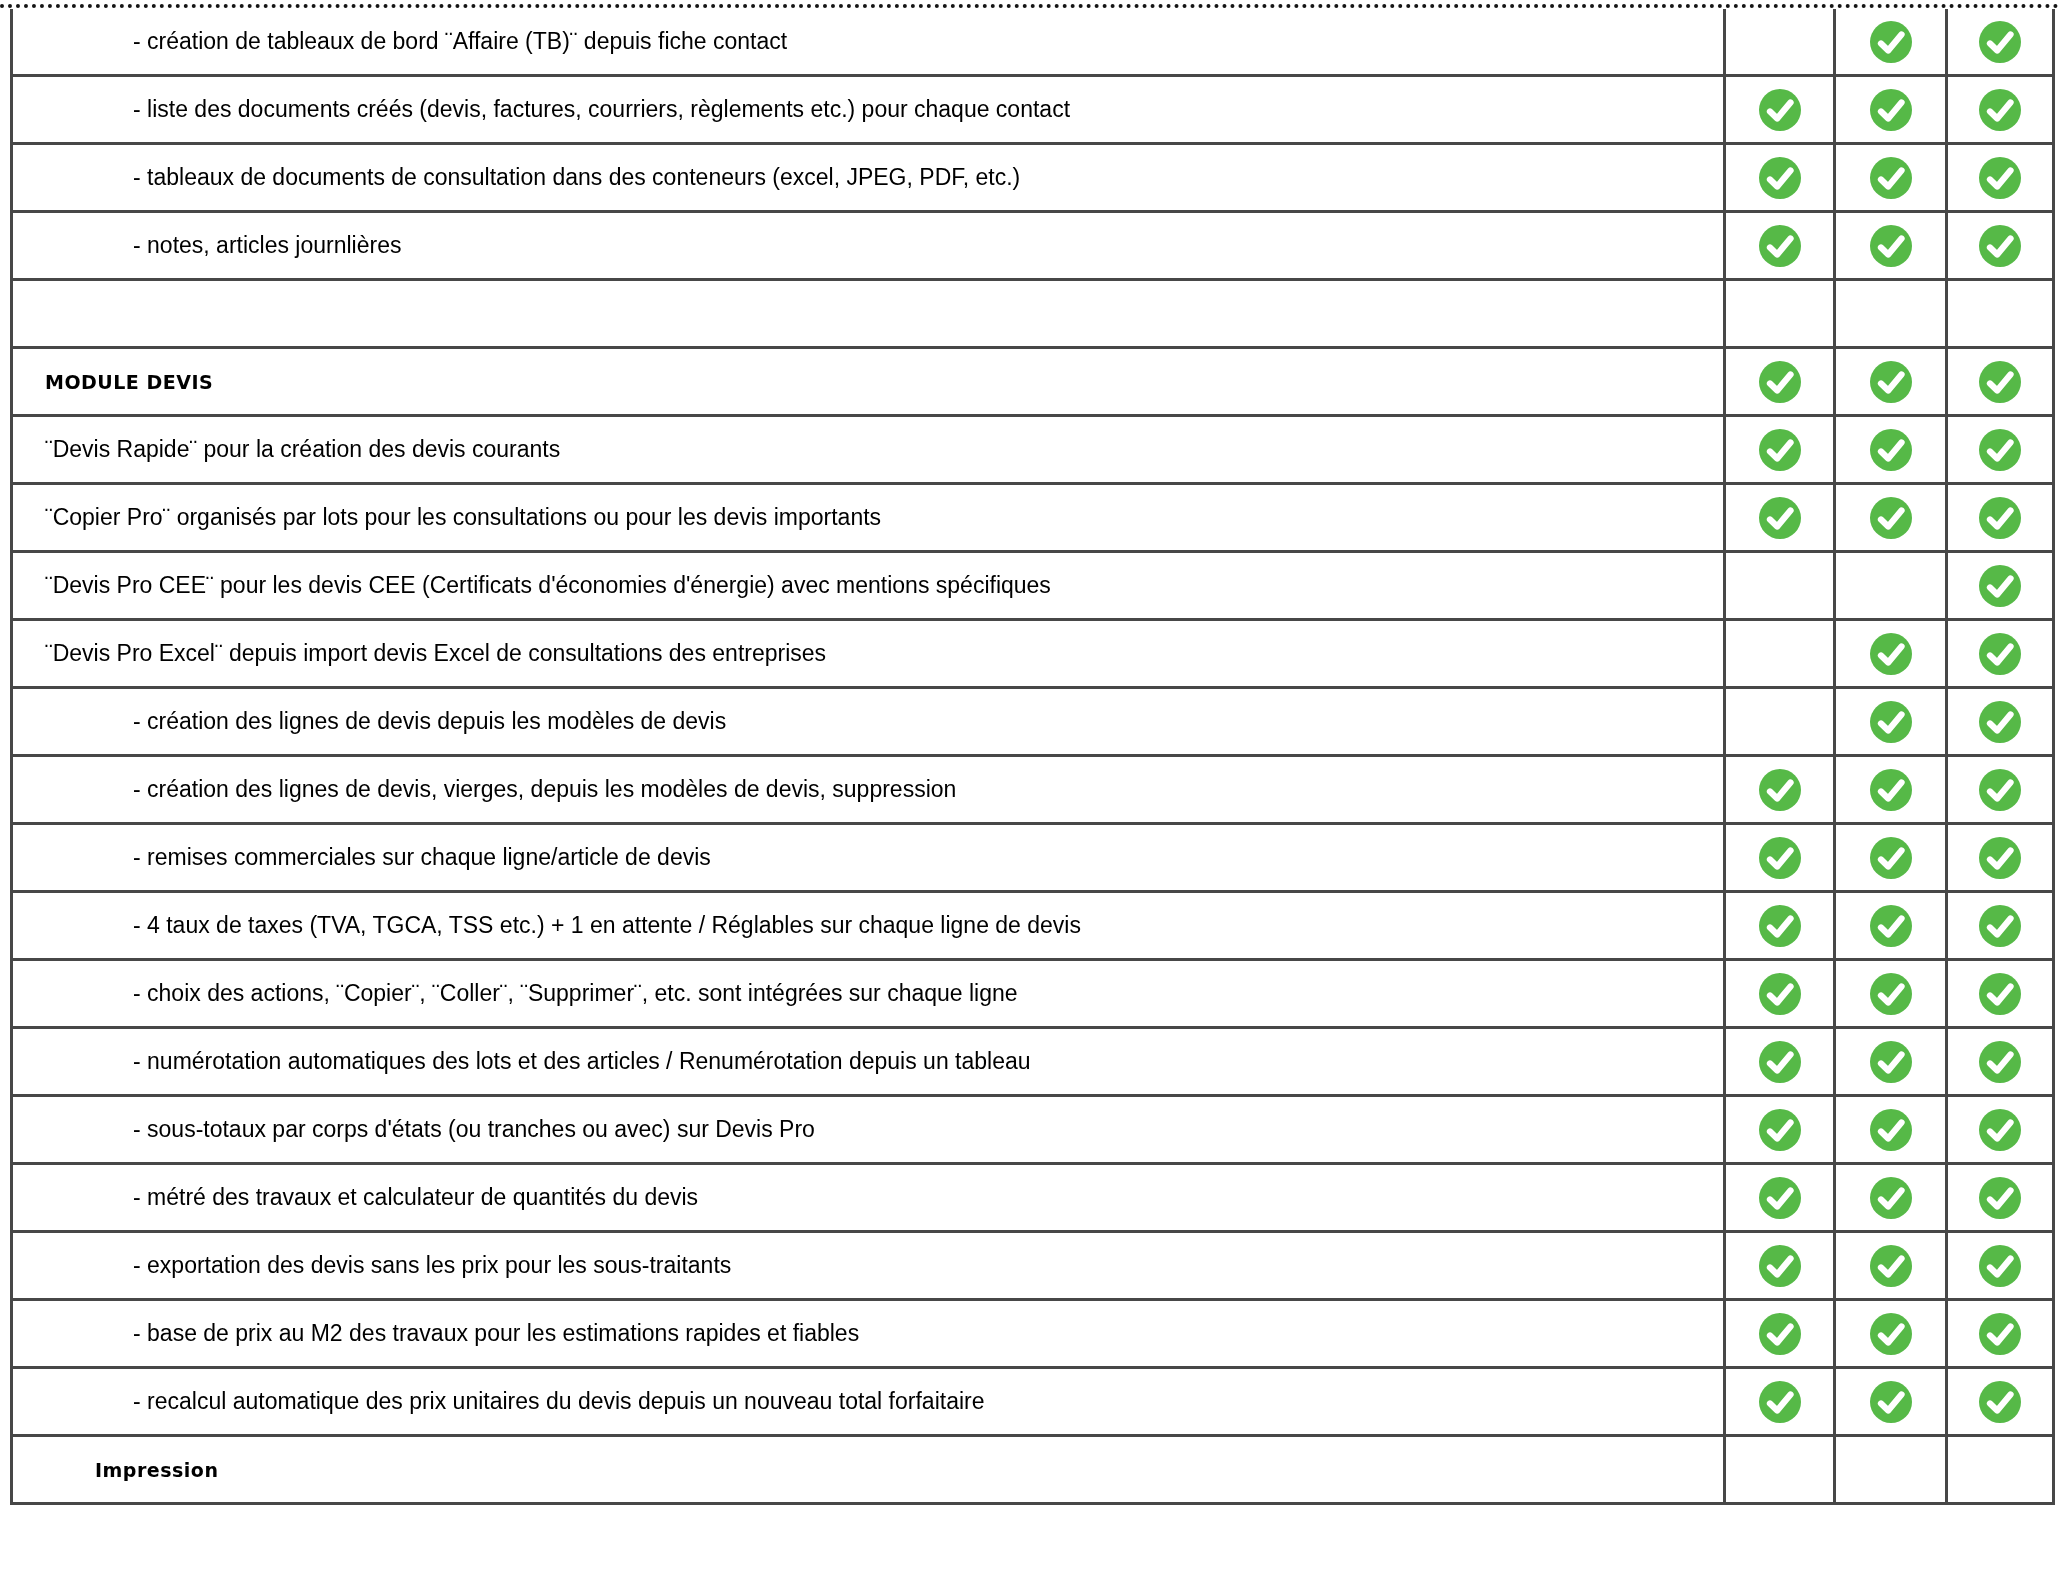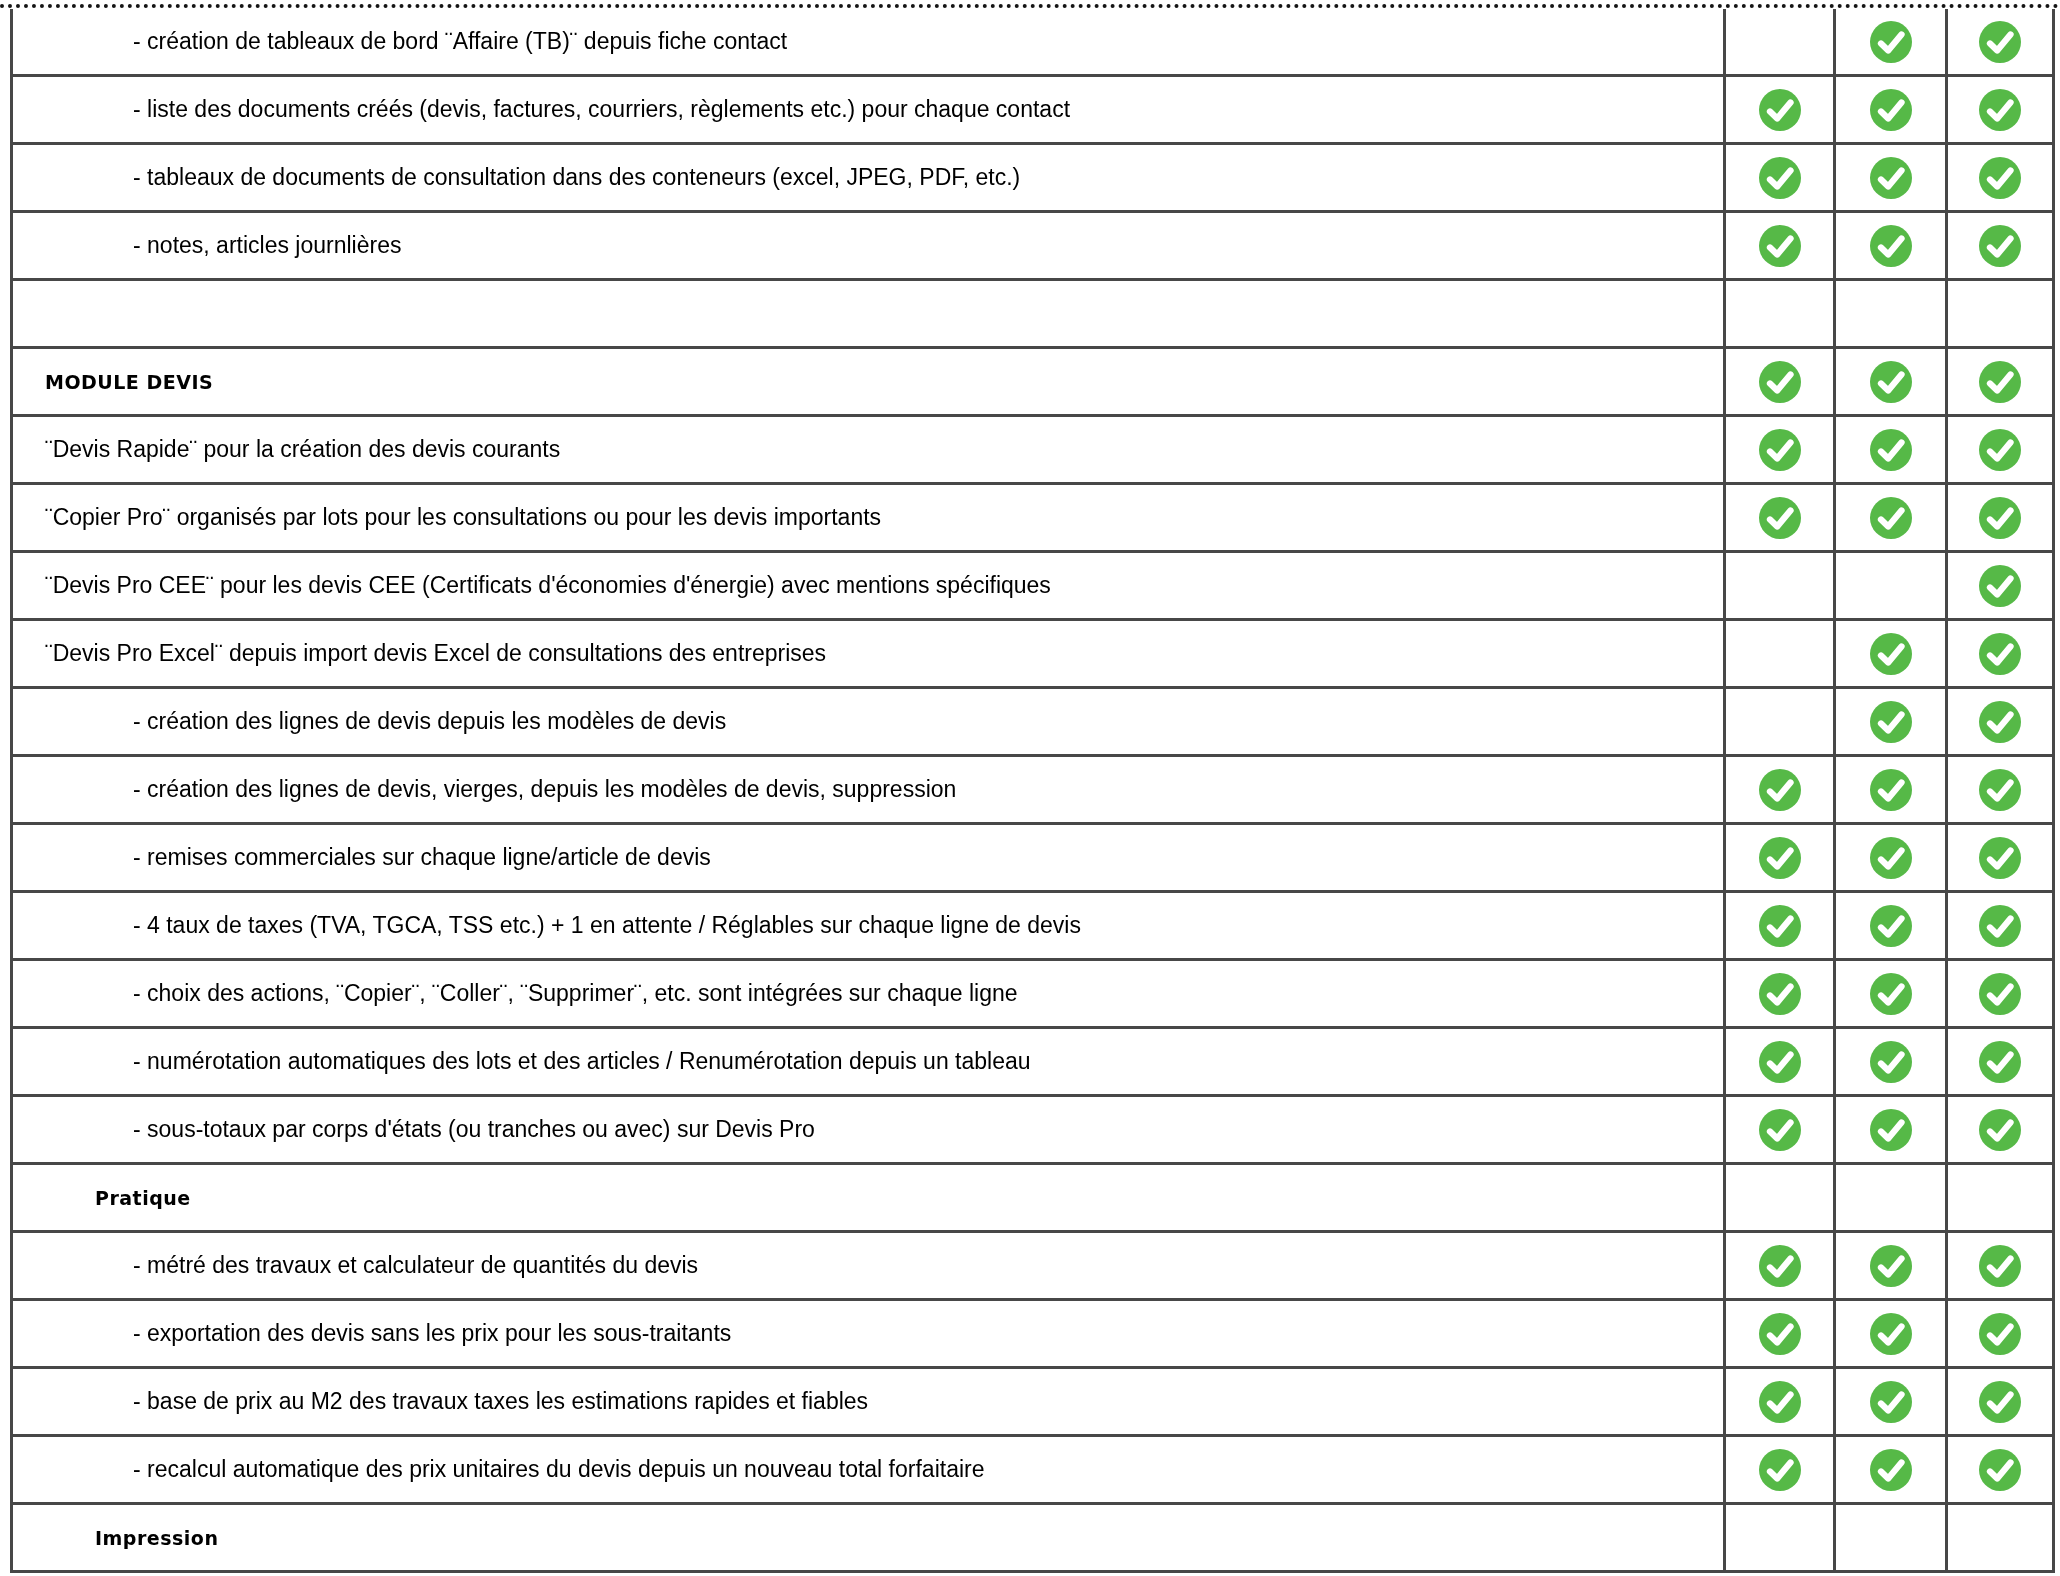--- a/index.html
+++ b/index.html
@@ -396,26 +396,20 @@
           </svg>
         </td>
     <td class="check-cell">
           <svg viewBox="0 0 44 44" width="44" height="44">
             <circle cx="22" cy="22" r="21" fill="#56b947"></circle>
             <path d="M12 23.5 L19.2 30.5 L32.5 14.5" fill="none" stroke="#ffffff" stroke-width="6.3" stroke-linecap="round" stroke-linejoin="round"></path>
           </svg>
         </td>
   </tr>
 
-  <tr>
-    <td class="feature-cell indent-sub bold-header">Pratique</td>
-    <td class="check-cell"></td>
-    <td class="check-cell"></td>
-    <td class="check-cell"></td>
-  </tr>
 
   <tr>
     <td class="feature-cell indent-item">- métré des travaux et calculateur de quantités du devis</td>
     <td class="check-cell">
           <svg viewBox="0 0 44 44" width="44" height="44">
             <circle cx="22" cy="22" r="21" fill="#56b947"></circle>
             <path d="M12 23.5 L19.2 30.5 L32.5 14.5" fill="none" stroke="#ffffff" stroke-width="6.3" stroke-linecap="round" stroke-linejoin="round"></path>
           </svg>
         </td>
     <td class="check-cell">
@@ -448,21 +442,21 @@
         </td>
     <td class="check-cell">
           <svg viewBox="0 0 44 44" width="44" height="44">
             <circle cx="22" cy="22" r="21" fill="#56b947"></circle>
             <path d="M12 23.5 L19.2 30.5 L32.5 14.5" fill="none" stroke="#ffffff" stroke-width="6.3" stroke-linecap="round" stroke-linejoin="round"></path>
           </svg>
         </td>
   </tr>
 
   <tr>
-    <td class="feature-cell indent-item">- base de prix au M2 des travaux taxes les estimations rapides et fiables</td>
+    <td class="feature-cell indent-item">- base de prix au M2 des travaux pour les estimations rapides et fiables</td>
     <td class="check-cell">
           <svg viewBox="0 0 44 44" width="44" height="44">
             <circle cx="22" cy="22" r="21" fill="#56b947"></circle>
             <path d="M12 23.5 L19.2 30.5 L32.5 14.5" fill="none" stroke="#ffffff" stroke-width="6.3" stroke-linecap="round" stroke-linejoin="round"></path>
           </svg>
         </td>
     <td class="check-cell">
           <svg viewBox="0 0 44 44" width="44" height="44">
             <circle cx="22" cy="22" r="21" fill="#56b947"></circle>
             <path d="M12 23.5 L19.2 30.5 L32.5 14.5" fill="none" stroke="#ffffff" stroke-width="6.3" stroke-linecap="round" stroke-linejoin="round"></path>

